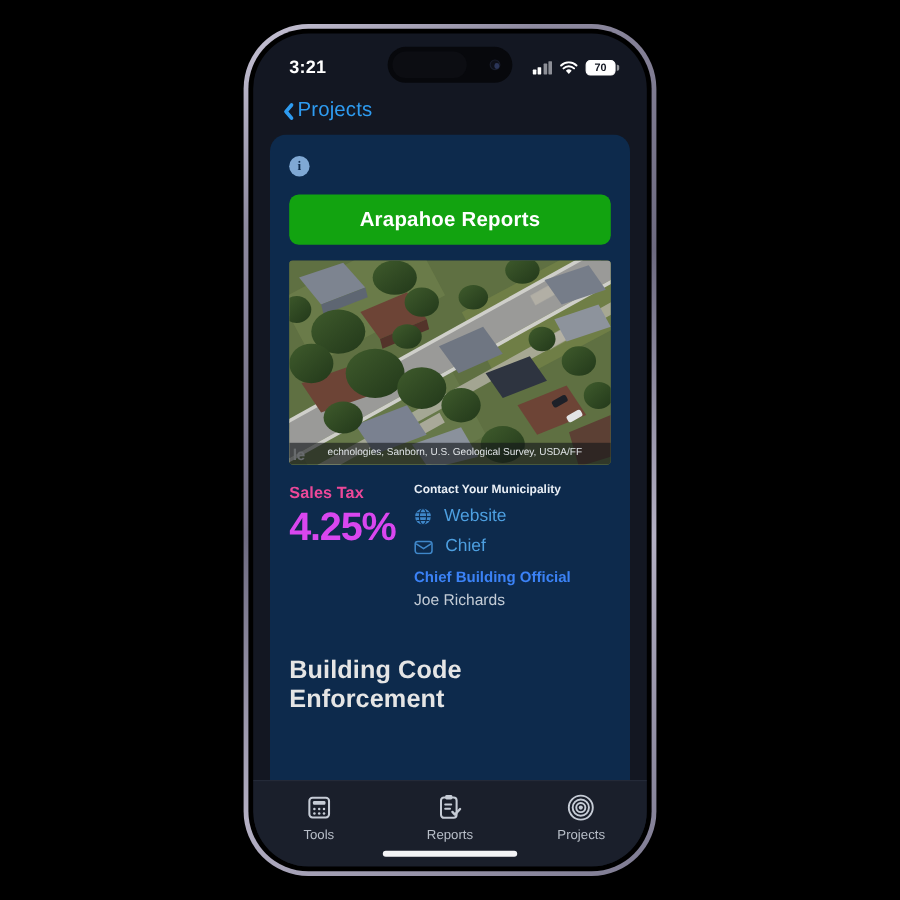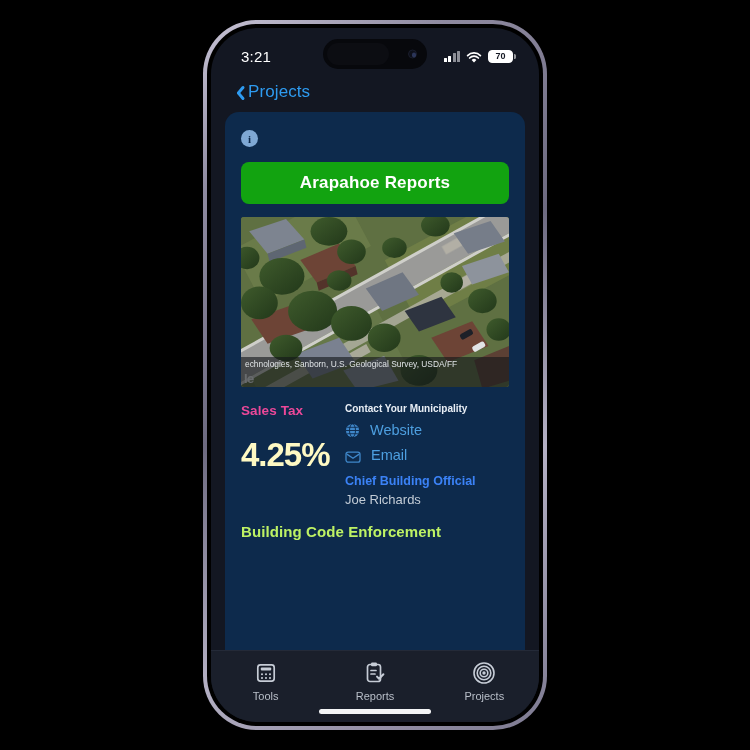--- a/index.html
+++ b/index.html
@@ -48,21 +48,21 @@
   .btn-volup  { left: 198px; top: 158px; width: 5px; height: 38px; }
   .btn-voldn  { left: 198px; top: 208px; width: 5px; height: 38px; }
 
   
   .statusbar {
     position: absolute; top: 0; left: 0; right: 0; height: 46px;
     display: flex; align-items: center; justify-content: space-between;
     padding: 10px 26px 0 30px;
     color: #ffffff; z-index: 5;
   }
-  .sb-time { font-size: 15px; font-weight: normal; letter-spacing: .2px; }
+  .sb-time { font-size: 15px; font-weight: bold; letter-spacing: .2px; }
   .sb-right { display: flex; align-items: center; gap: 6px; }
 
   .sig { display: flex; align-items: flex-end; gap: 1.5px; height: 11px; }
   .sig i { display: block; width: 3px; background: #fff; border-radius: .5px; }
   .sig i:nth-child(1){ height: 4px; }
   .sig i:nth-child(2){ height: 6px; }
   .sig i:nth-child(3){ height: 8.5px; background:#8d8f97; }
   .sig i:nth-child(4){ height: 11px; background:#8d8f97; }
 
   .wifi { width: 16px; height: 12px; position: relative; }
@@ -159,43 +159,43 @@
   }
 
   
   .map-wrap {
     position: relative; width: 100%; height: 170px;
     border-radius: 3px; overflow: hidden; margin-bottom: 16px;
     background: #4e5a3c;
   }
   .map-canvas { position: absolute; inset: 0; }
   .map-attr {
-    position: absolute; left: 0; right: 0; bottom: 0; height: 30px;
+    position: absolute; left: 0; right: 0; bottom: 0; height: 18px;
     background: rgba(20,22,26,.62);
     color: #dfe3e6; font-size: 8.4px; line-height: 15px;
-    padding-left: 4px; white-space: nowrap; overflow: hidden;
+    padding-left: 32px; white-space: nowrap; overflow: hidden;
   }
   .map-logo {
     position: absolute; left: 3px; bottom: 1px;
     color: #f1f3f5; font-size: 13px; font-weight: bold;
     font-family: "Liberation Sans", sans-serif;
     letter-spacing: -.5px; line-height: 14px;
   }
 
   
   .info-cols { display: flex; gap: 6px; }
   .col-left { width: 98px; flex: none; }
   .col-right { flex: 1; }
 
   .label-strong {
     font-size: 13.5px; font-weight: bold; color: #ec4899; letter-spacing: .1px;
   }
   .tax-value {
-    font-size: 33px; font-weight: bold; color: #fef9c3;
-    letter-spacing: -1px; margin-top: 20px; line-height: 1;
+    font-size: 33px; font-weight: bold; color: #d946ef;
+    letter-spacing: -1px; margin-top: 4px; line-height: 1;
   }
   .contact-title {
     font-size: 10px; font-weight: bold; color: #e8eef5;
     margin-bottom: 8px; white-space: nowrap;
   }
   .contact-link {
     display: flex; align-items: center; gap: 10px;
     margin-bottom: 9px; cursor: pointer;
   }
   .contact-link .lbl { color: #4d9fe0; font-size: 14.5px; }
@@ -204,22 +204,22 @@
 
   .official-block { margin-top: 11px; }
   .official-role {
     font-size: 12.5px; font-weight: bold; color: #3b82f6;
   }
   .official-name {
     font-size: 13px; color: #c3ccd6; margin-top: 4px;
   }
 
   .section-header {
-    margin-top: 16px; margin-bottom: 10px;
-    font-size: 15px; font-weight: bold; color: #bef264; letter-spacing: .1px;
+    margin-top: 40px; margin-bottom: 10px;
+    font-size: 21px; font-weight: bold; color: #e5e5e5; letter-spacing: .1px;
   }
 
   
   .tabbar {
     position: absolute; left: 0; right: 0; bottom: 0; height: 72px;
     background: #1a1f2b;
     display: flex; align-items: flex-start; padding-top: 10px;
     border-top: .5px solid #242a38;
     z-index: 5;
   }
@@ -389,21 +389,21 @@
                   <span class="lbl">Website</span>
                 </div>
 
                 <div class="contact-link">
                   <span class="mail-icon">
                     <svg viewBox="0 0 16 12" width="16" height="12">
                       <rect x="1" y="1.2" width="14" height="10" rx="2.2" fill="none" stroke="#3f87c9" stroke-width="1.3"></rect>
                       <path d="M2.2 3.4 L8 7.2 L13.8 3.4" fill="none" stroke="#3f87c9" stroke-width="1.3" stroke-linecap="round"></path>
                     </svg>
                   </span>
-                  <span class="lbl">Email</span>
+                  <span class="lbl">Chief</span>
                 </div>
 
                 <div class="official-block">
                   <div class="official-role">Chief Building Official</div>
                   <div class="official-name">Joe Richards</div>
                 </div>
               </div>
             </div>
 
             <div class="section-header">Building Code Enforcement</div>

